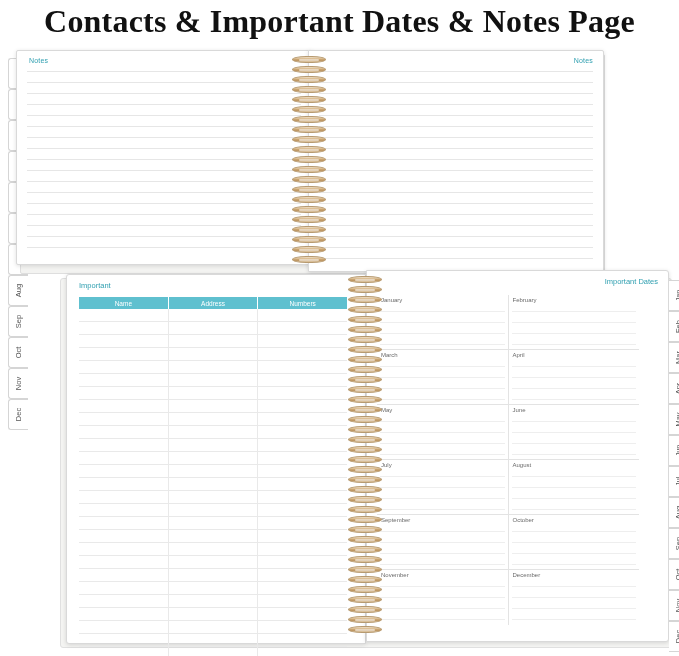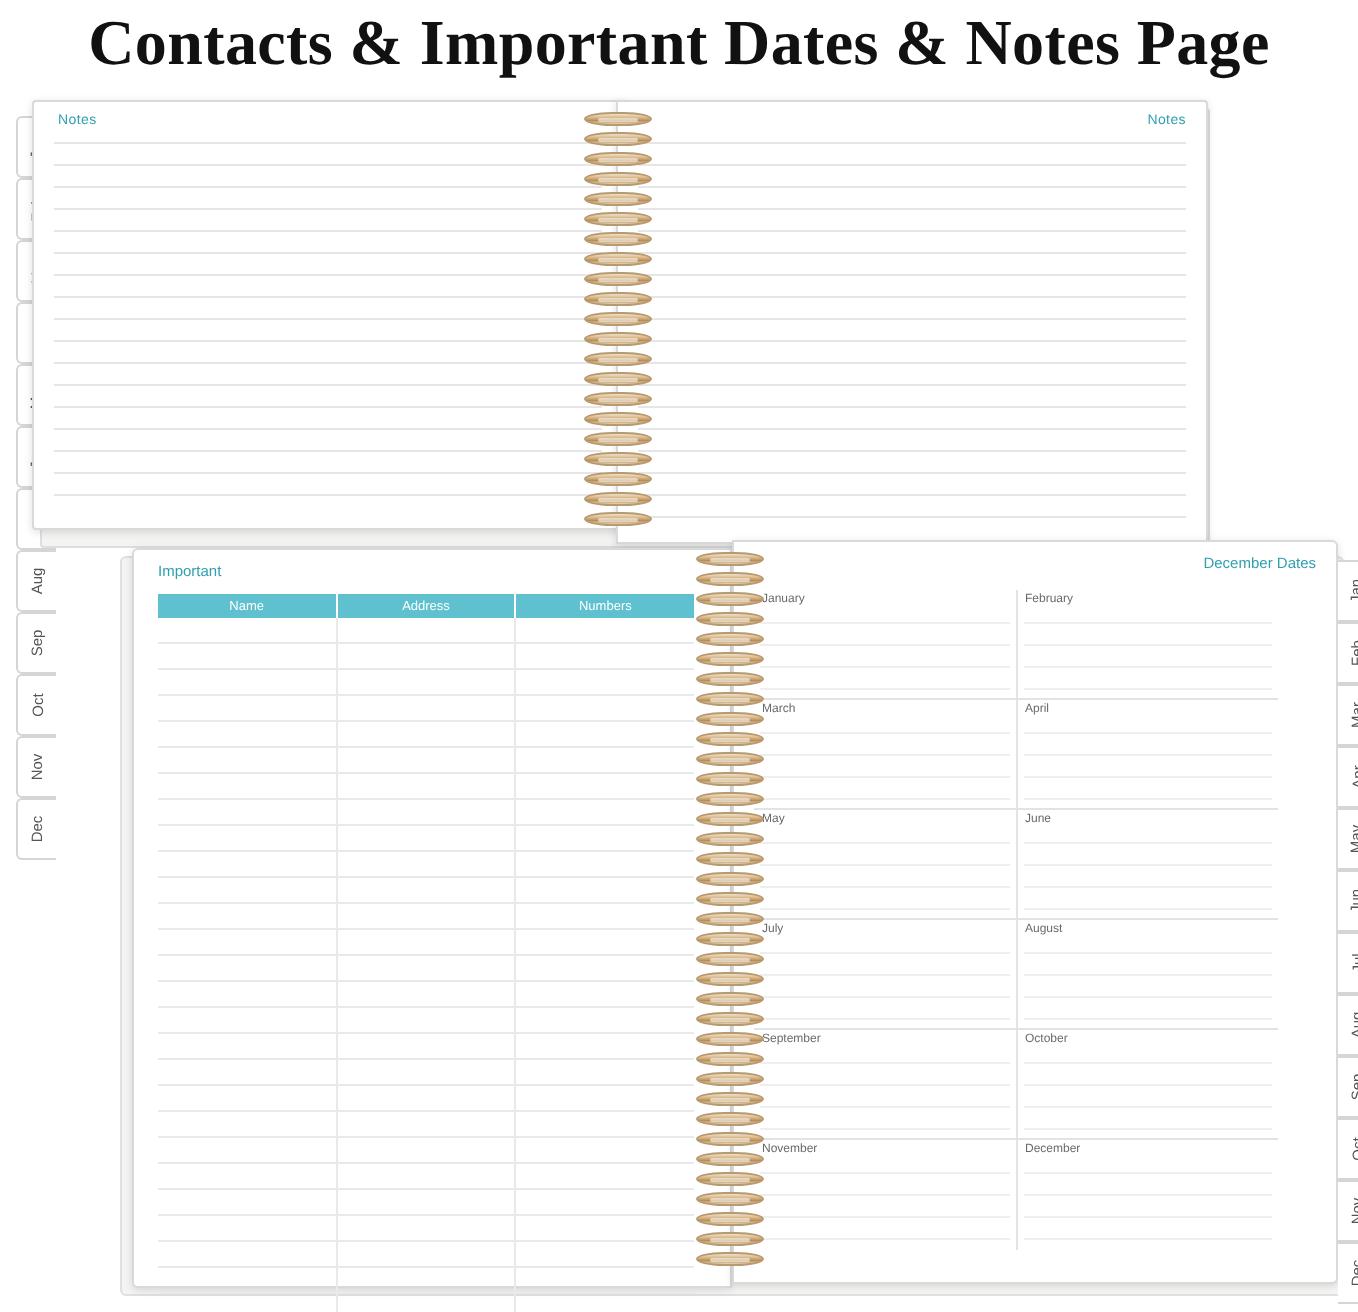--- a/index.html
+++ b/index.html
@@ -388,21 +388,21 @@
       <div class="crow">
           <div></div>
           <div></div>
           <div></div>
         </div>
 
     </div>
   </div>
 
   <div class="page page-shadow" id="bottom-right-page">
-    <div class="sec-label" style="right:10px;top:6px;">December Dates</div>
+    <div class="sec-label" style="right:10px;top:6px;">Important Dates</div>
 
     <div class="dgrid">
       <div class="drow">
         <div class="dcell">
           <div class="m">January</div>
           <div class="dl" style="top:16px"></div>
             <div class="dl" style="top:27px"></div>
             <div class="dl" style="top:38px"></div>
             <div class="dl" style="top:49px"></div>
         </div>

